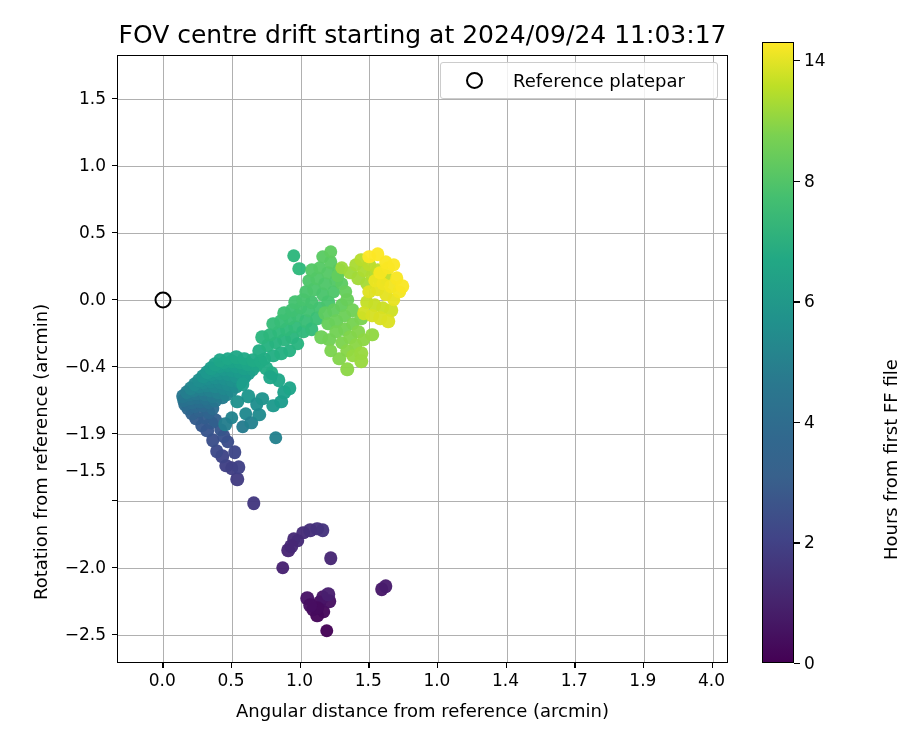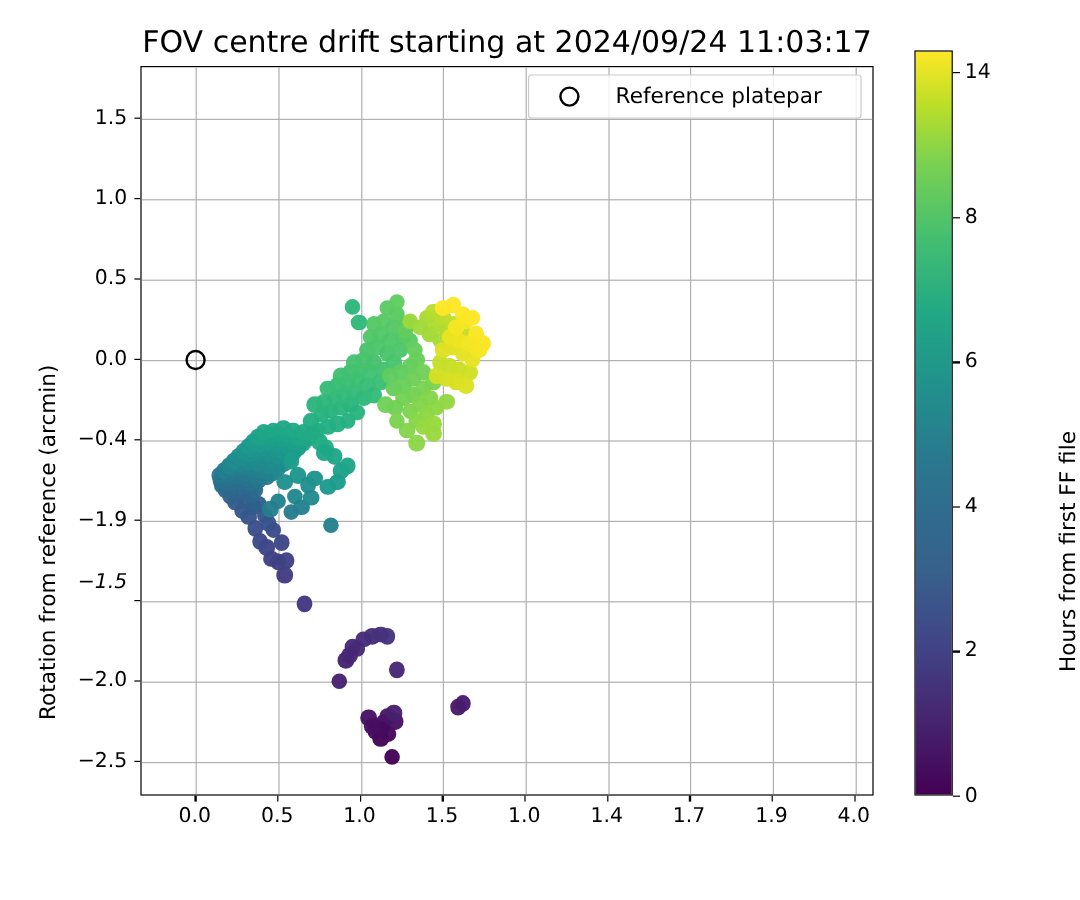--- a/index.html
+++ b/index.html
@@ -440,27 +440,28 @@
       <div class="ticklabel-y" style="top: 164.815px;">1.0</div>
       <div class="tick-y" style="top: 231.775px;"></div>
       <div class="ticklabel-y" style="top: 231.775px;">0.5</div>
       <div class="tick-y" style="top: 298.736px;"></div>
       <div class="ticklabel-y" style="top: 298.736px;">0.0</div>
       <div class="tick-y" style="top: 365.696px;"></div>
       <div class="ticklabel-y" style="top: 365.696px;">−0.4</div>
       <div class="tick-y" style="top: 432.656px;"></div>
       <div class="ticklabel-y" style="top: 432.656px;">−1.9</div>
       <div class="tick-y" style="top: 499.617px;"></div>
-      <div class="ticklabel-y" style="top: 485px; font-style: italic;">−1.5</div>
+      <div class="ticklabel-y" style="top: 470px;">−1.5</div>
       <div class="tick-y" style="top: 566.577px;"></div>
       <div class="ticklabel-y" style="top: 566.577px;">−2.0</div>
       <div class="tick-y" style="top: 633.537px;"></div>
       <div class="ticklabel-y" style="top: 633.537px;">−2.5</div>
     </div>
 
+  <div id="xlabel">Angular distance from reference (arcmin)</div>
   <div id="ylabel">Rotation from reference (arcmin)</div>
 
   <div id="legend">
     <div id="legend-marker"></div>
     <div id="legend-label">Reference platepar</div>
   </div>
 
   <div id="colorbar"></div>
   <div id="cb-ticks">
       <div class="cb-tick" style="top: 663px;"></div>

